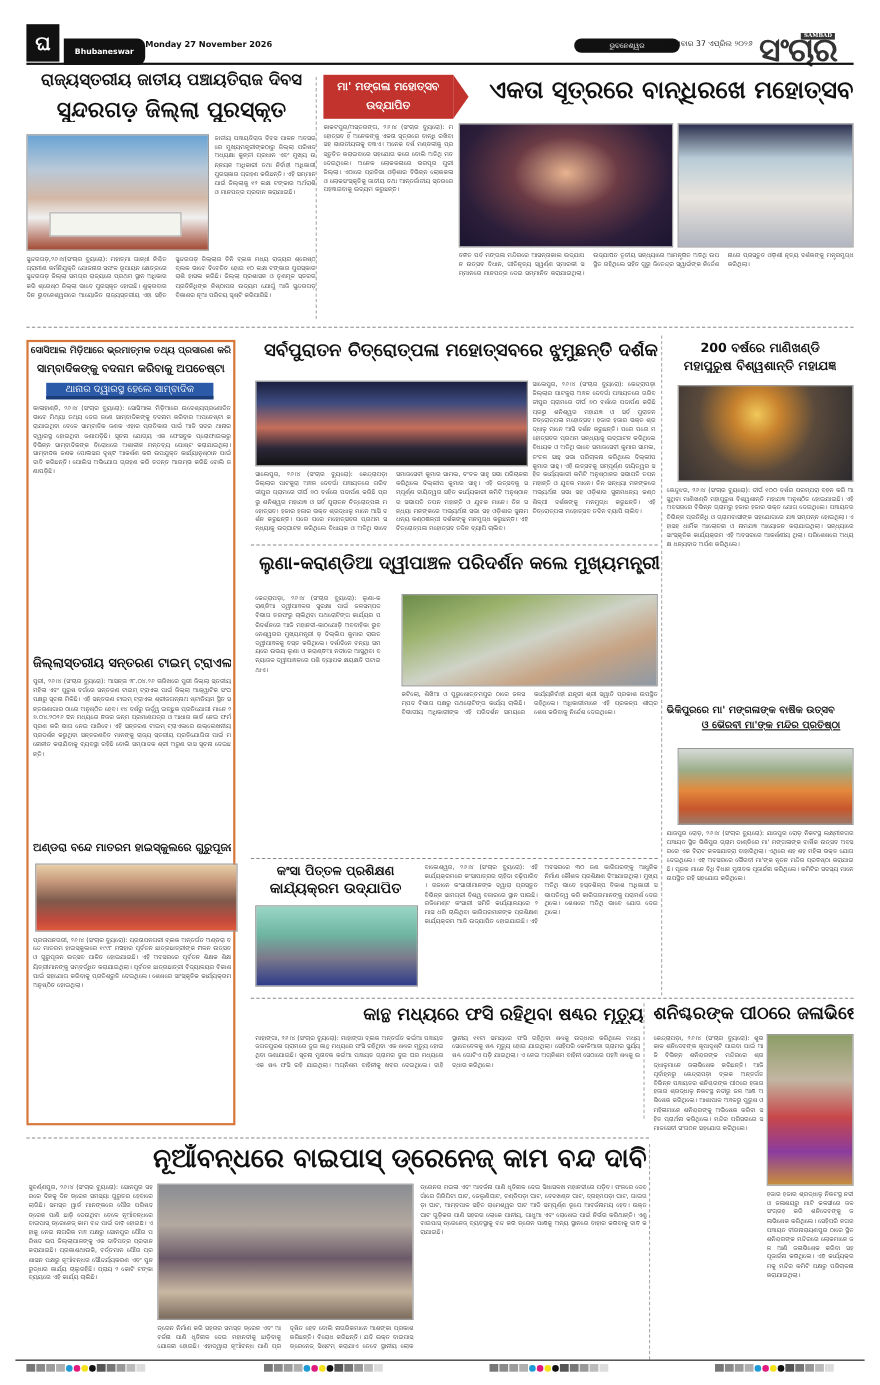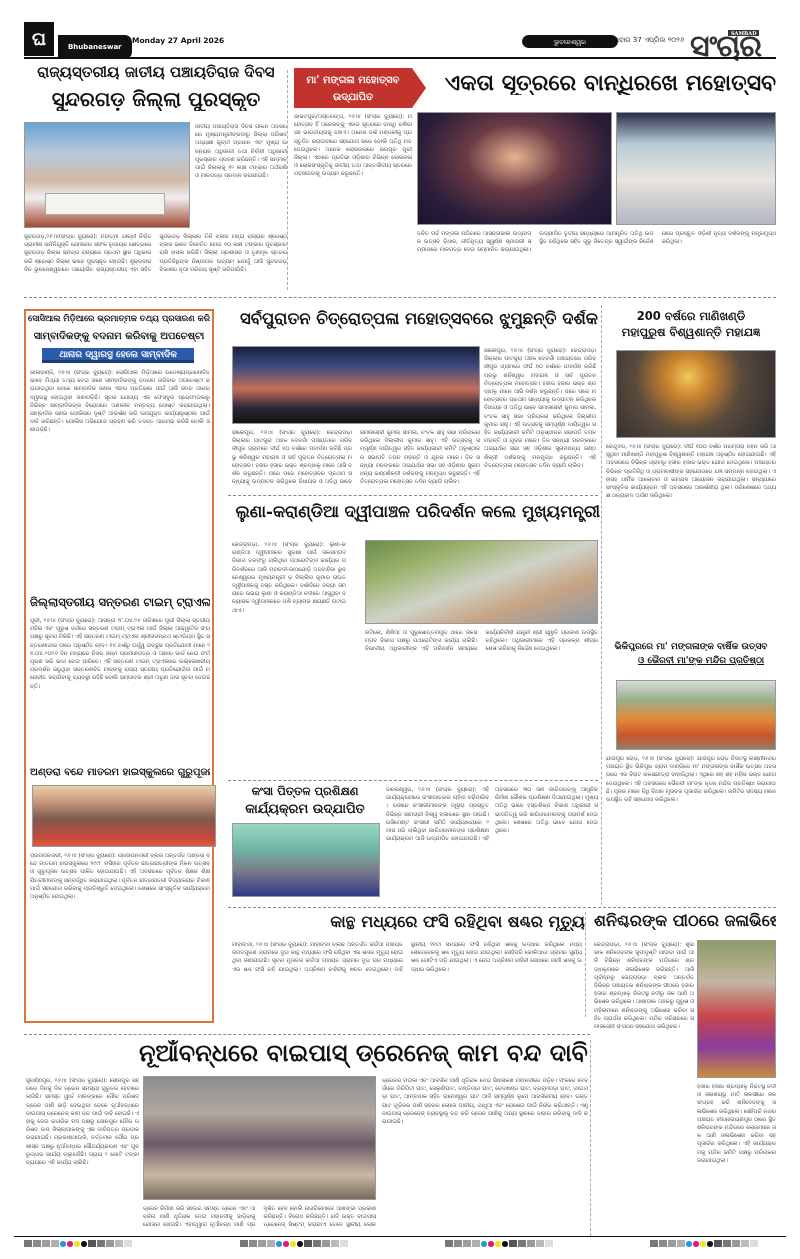--- a/index.html
+++ b/index.html
@@ -16,31 +16,31 @@
   .rule-top { left: 24px; top: 57px; width: 752px; height: 2px; background: #111; }
   
   .hl { font-weight: bold; color: #111; line-height: 1.15; white-space: nowrap; overflow: hidden; text-align: right; }
   .body-text { font-size: 5.6px; line-height: 8.2px; color: #333; text-align: justify; overflow: hidden; word-break: break-all; }
   .photo { border: 1px solid #999; overflow: hidden; }
   .dash-h { height: 0; border-top: 1px dashed #888; }
   .dash-v { width: 0; border-left: 1px dashed #aaa; }
   .red-tag { left: 294px; top: 68px; width: 118px; height: 40px; background: #c3332e; color: #fff; font-size: 10px; font-weight: bold; text-align: center; line-height: 17px; padding-top: 3px; }
   .red-tri { left: 412px; top: 68px; width: 0; height: 0; border-top: 20px solid transparent; border-bottom: 20px solid transparent; border-left: 14px solid #c3332e; }
   .boxed { border: 2px solid #d7773a; }
-  .blue-sub { background: #2a5aa8; color: #fff; font-size: 9px; font-weight: bold; text-align: center; border-bottom: 3px solid #1b3e78; }
+  .blue-sub { background: #2a5aa8; color: #fff; font-size: 9px; font-weight: normal; text-align: center; border-bottom: 3px solid #1b3e78; }
   .reg-bar { top: 1240px; height: 7px; display: flex; align-items: center; gap: 1px; }
   .reg-bar .g { width: 8px; height: 7px; }
   .reg-bar .c { width: 6px; height: 6px; border-radius: 50%; }
 </style>
 </head>
 <body>
 
 <div class="abs pg-box">ଘ</div>
 <div class="abs pill-l">Bhubaneswar</div>
-<div class="abs date-l">Monday 27 April 2026</div>
+<div class="abs date-l">Monday 27 November 2026</div>
 <div class="abs pill-r">ଭୁବନେଶ୍ୱର</div>
 <div class="abs date-r">ସୋମବାର 37 ଏପ୍ରିଲ ୨୦୨୬</div>
 <div class="abs logo"><small>SAMBAD</small><span>ସଂଚାର</span></div>
 <div class="abs rule-top"></div>
 
 <div class="abs hl" style="left:26px;top:64px;width:260px;font-size:15px;text-align:center;">ରାଜ୍ୟସ୍ତରୀୟ ଜାତୀୟ ପଞ୍ଚାୟତିରାଜ ଦିବସ</div>
 <div class="abs hl" style="left:26px;top:88px;width:260px;font-size:20px;text-align:center;">ସୁନ୍ଦରଗଡ଼ ଜିଲ୍ଲା ପୁରସ୍କୃତ</div>
 <div class="abs photo" style="left:24px;top:122px;width:166px;height:106px;background:linear-gradient(180deg,#6aa4d4 0%,#b9c9d8 30%,#d3b8a6 55%,#f0f0f0 72%,#a24b34 100%);">
   <div style="position:absolute;left:20px;top:70px;width:120px;height:22px;background:#f4f4ef;border:1px solid #aaa;"></div>
 </div>
@@ -92,21 +92,21 @@
 <div class="abs hl" style="left:230px;top:785px;width:150px;font-size:11.5px;text-align:center;">କଂସା ପିତ୍ତଳ ପ୍ରଶିକ୍ଷଣ</div>
 <div class="abs hl" style="left:230px;top:802px;width:150px;font-size:13px;text-align:center;">କାର୍ଯ୍ୟକ୍ରମ ଉଦ୍‌ଯାପିତ</div>
 <div class="abs photo" style="left:232px;top:823px;width:148px;height:74px;background:linear-gradient(180deg,#9ad6c5 0%,#6eb6a2 35%,#7c7a8a 65%,#2e3b8a 100%);"></div>
 <div class="abs body-text" style="left:386px;top:785px;width:212px;height:114px;column-count:2;column-gap:6px;">ବାଲେଶ୍ୱର, ୨୬।୪ (ସଂଚାର ବ୍ୟୁରୋ): ଏହି କାର୍ଯ୍ୟକ୍ରମରେ କଂସାପାତ୍ରର ଚାହିଦା ବଢ଼ିପାରିବ। ରଜାନେ କଂସାରୀମାନଙ୍କ ଦ୍ୱାରା ପ୍ରସ୍ତୁତ ବିଭିନ୍ନ ସାମଗ୍ରୀ ବିଶ୍ୱ ବଜାରରେ ସ୍ଥାନ ପାଉଛି। ରଜିମେଣ୍ଟ କଂସାରୀ ସମିତି କାର୍ଯ୍ୟାଳୟରେ ୨ ମାସ ଧରି ଚାଲିଥିବା କାରିଗରମାନଙ୍କ ପ୍ରଶିକ୍ଷଣ କାର୍ଯ୍ୟକ୍ରମ ଆଜି ଉଦ୍‌ଯାପିତ ହୋଇଯାଇଛି। ଏହି ଅବସରରେ ୩୦ ଜଣ କାରିଗରଙ୍କୁ ଆଧୁନିକ ନିର୍ମାଣ କୌଶଳ ପ୍ରଶିକ୍ଷଣ ଦିଆଯାଇଥିଲା। ମୁଖ୍ୟ ଅତିଥି ଭାବେ ହସ୍ତଶିଳ୍ପ ବିକାଶ ଅଧିକାରୀ ସଭାପତିତ୍ୱ କରି କାରିଗରମାନଙ୍କୁ ପରାମର୍ଶ ଦେଇଥିଲେ। ଶେଷରେ ଅତିଥି ଭାବେ ଯୋଗ ଦେଇଥିଲେ।</div>
 
 <div class="abs hl" style="left:606px;top:310px;width:170px;font-size:11.5px;text-align:center;">200 ବର୍ଷରେ ମାଣିଖଣ୍ଡି</div>
 <div class="abs hl" style="left:606px;top:326px;width:170px;font-size:11.5px;text-align:center;">ମହାପୁରୁଷ ବିଶ୍ୱଶାନ୍ତି ମହାଯଜ୍ଞ</div>
 <div class="abs photo" style="left:616px;top:350px;width:160px;height:88px;background:radial-gradient(circle at 45% 30%,#f0c85a 0%,#c9832e 20%,#5a4a3c 50%,#2b2a2e 100%);"></div>
 <div class="abs body-text" style="left:606px;top:442px;width:170px;height:188px;">କେନ୍ଦୁଝର, ୨୬।୪ (ସଂଚାର ବ୍ୟୁରୋ): ଦୀର୍ଘ ୧୦୦ ବର୍ଷର ପରମ୍ପରା ବହନ କରି ଆସୁଥିବା ମାଣିଖଣ୍ଡି ମହାପୁରୁଷ ବିଶ୍ୱଶାନ୍ତି ମହାଯଜ୍ଞ ଅନୁଷ୍ଠିତ ହୋଇଯାଇଛି। ଏହି ଅବସରରେ ବିଭିନ୍ନ ଗ୍ରାମରୁ ହଜାର ହଜାର ଭକ୍ତ ଯୋଗ ଦେଇଥିଲେ। ପଞ୍ଚାୟତର ବିଭିନ୍ନ ପ୍ରତିନିଧି ଓ ଗ୍ରାମବାସୀଙ୍କ ସହଯୋଗରେ ଯଜ୍ଞ ସମ୍ପନ୍ନ ହୋଇଥିଲା। ଏହାସହ ଧାର୍ମିକ ଆଲୋଚନା ଓ ନାମଯଜ୍ଞ ଆୟୋଜନ କରାଯାଇଥିଲା। ସନ୍ଧ୍ୟାରେ ସାଂସ୍କୃତିକ କାର୍ଯ୍ୟକ୍ରମ ଏହି ଅବସରରେ ଆକର୍ଷଣୀୟ ଥିଲା। ପରିଶେଷରେ ଅଧ୍ୟକ୍ଷ ଧନ୍ୟବାଦ ଅର୍ପଣ କରିଥିଲେ।</div>
 
-<div class="abs hl" style="left:606px;top:641px;width:170px;font-size:9px;text-align:center;">ଭିକିପୁରରେ ମା' ମଙ୍ଗଳାଙ୍କ ବାର୍ଷିକ ଉତ୍ସବ</div>
+<div class="abs hl" style="left:606px;top:641px;width:170px;font-size:9px;text-align:left;">ଭିକିପୁରରେ ମା' ମଙ୍ଗଳାଙ୍କ ବାର୍ଷିକ ଉତ୍ସବ</div>
 <div class="abs hl" style="left:616px;top:655px;width:170px;font-size:9px;text-align:center;text-decoration:underline;">ଓ ଭୈରବୀ ମା'ଙ୍କ ମନ୍ଦିର ପ୍ରତିଷ୍ଠା</div>
 <div class="abs photo" style="left:616px;top:680px;width:160px;height:70px;background:linear-gradient(180deg,#d6dbd7 0%,#9bae8a 28%,#e48a3c 55%,#c8562c 80%,#9b7a6a 100%);"></div>
 <div class="abs body-text" style="left:606px;top:754px;width:170px;height:150px;">ଯାଜପୁର ରୋଡ଼, ୨୬।୪ (ସଂଚାର ବ୍ୟୁରୋ): ଯାଜପୁର ରୋଡ଼ ନିକଟସ୍ଥ ଲକ୍ଷ୍ମୀନଗର ପଞ୍ଚାୟତ ସ୍ଥିତ ଭିକିପୁର ଗ୍ରାମ ଦାଣ୍ଡିରେ ମା' ମଙ୍ଗଳାଙ୍କ ବାର୍ଷିକ ଉତ୍ସବ ଅବସରରେ ଏକ ବିରାଟ କଳସଯାତ୍ରା ବାହାରିଥିଲା। ଏଥିରେ ଶହ ଶହ ମହିଳା ଭକ୍ତ ଯୋଗ ଦେଇଥିଲେ। ଏହି ଅବସରରେ ଭୈରବୀ ମା'ଙ୍କ ନୂତନ ମନ୍ଦିର ପ୍ରତିଷ୍ଠା କରାଯାଇଛି। ପୂଜକ ମାନେ ବିଧି ବିଧାନ ମୁତାବକ ପୂଜାର୍ଚ୍ଚନା କରିଥିଲେ। କମିଟିର ସଦସ୍ୟ ମାନେ ଉପସ୍ଥିତ ରହି ସହଯୋଗ କରିଥିଲେ।</div>
 
 <div class="abs dash-h" style="left:228px;top:907px;width:548px;"></div>
 
 <div class="abs hl" style="left:230px;top:913px;width:355px;font-size:16px;">କାନ୍ଥ ମଧ୍ୟରେ ଫସି ରହିଥିବା ଷଣ୍ଢର ମୃତ୍ୟୁ</div>
 <div class="abs body-text" style="left:232px;top:940px;width:350px;height:76px;column-count:2;column-gap:8px;">ମାହାଙ୍ଗା, ୨୬।୪ (ସଂଚାର ବ୍ୟୁରୋ): ମାହାଙ୍ଗା ବ୍ଲକ ଅନ୍ତର୍ଗତ କଇଁଆ ପଞ୍ଚାୟତ ଜଗତପୁରଶ ଗ୍ରାମରେ ଦୁଇ କାନ୍ଥ ମଧ୍ୟରେ ଫସି ରହିଥିବା ଏକ ଷଣ୍ଢର ମୃତ୍ୟୁ ହୋଇଥିବା ଜଣାଯାଇଛି। ସୂଚନା ମୁତାବକ କଇଁଆ ପଞ୍ଚାୟତ ଗ୍ରାମର ଦୁଇ ଘର ମଧ୍ୟରେ ଏକ ଷଣ୍ଢ ଫସି ରହି ଯାଇଥିଲା। ଅଗ୍ନିଶମ ବାହିନୀକୁ ଖବର ଦେଇଥିଲେ। ଦାହି ସ୍ଥାନୀୟ ୧୧ଟା ସମୟରେ ଫସି ରହିଥିବା ଷଣ୍ଢକୁ ଉଦ୍ଧାର କରିଥିଲେ ମଧ୍ୟ ସେତେବେଳକୁ ଷଣ୍ଢ ମୃତ୍ୟୁ ହୋଇ ଯାଇଥିଲା। ସେହିପରି କୋଳିଆଡା ଗ୍ରାମର ସୁର୍ଯ୍ୟ ଷଣ୍ଢ ଗୋଟିଏ ପଡ଼ି ଯାଇଥିଲା। ଏ ନେଇ ଅଗ୍ନିଶମ ବାହିନୀ ସେଠାରେ ପହଞ୍ଚି ଷଣ୍ଢକୁ ଉଦ୍ଧାର କରିଥିଲେ।</div>
 <div class="abs dash-v" style="left:585px;top:912px;height:105px;"></div>
 

